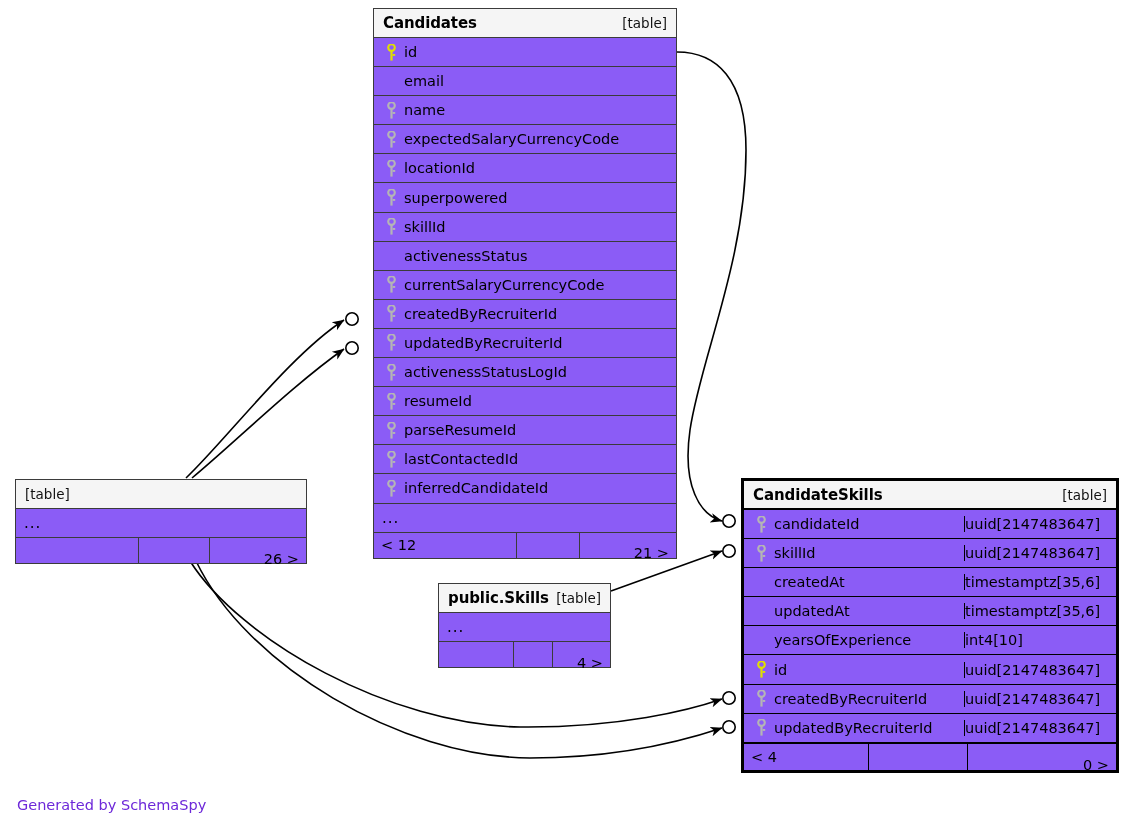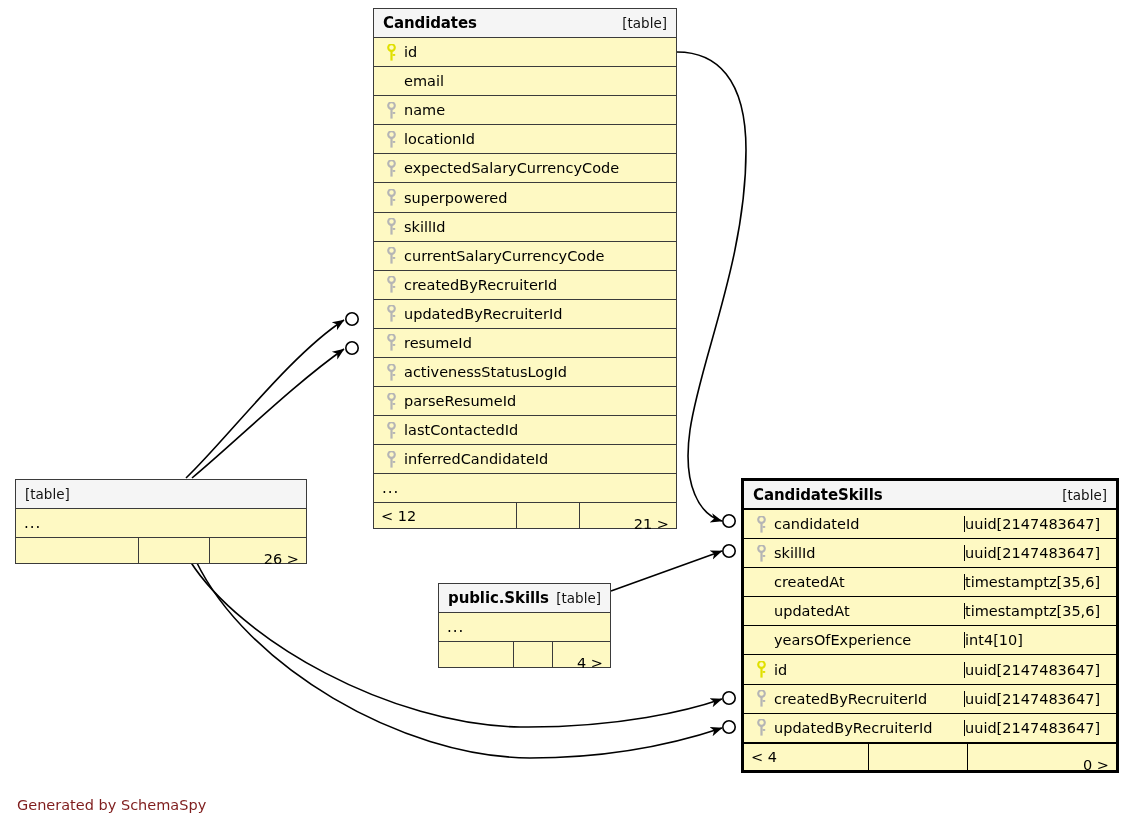--- a/index.html
+++ b/index.html
@@ -24,21 +24,21 @@
   svg.edges {
     position: absolute;
     left: 0; top: 0;
     width: 1135px;
     height: 824px;
     pointer-events: none;
     z-index: 1;
   }
   .table-box {
     position: absolute;
-    background: #fef9c3;
+    background: #8b5cf6;
     border: 1px solid #3b3b3b;
     box-sizing: border-box;
     z-index: 2;
   }
   .table-box.focal {
     border: 3px solid #000000;
   }
   .tbl-header {
     background: #f5f5f5;
     border-bottom: 1px solid #3b3b3b;
@@ -131,21 +131,21 @@
     display: flex; align-items: center; justify-content: flex-end;
     padding-right: 7px;
     box-sizing: border-box;
     margin-top: 16px;
   }
   .gen-note {
     position: absolute;
     left: 17px;
     top: 797px;
     font-size: 14.5px;
-    color: #7f1d1d;
+    color: #6d28d9;
     white-space: nowrap;
     z-index: 2;
   }
 </style>
 </head>
 <body>
 
 <div id="canvas">
 
   <svg class="edges" viewBox="0 0 1135 824">
@@ -224,61 +224,67 @@
     </div>
     <div class="row">
       <span class="col-name">
         <span class="keyslot">
           <svg class="key-svg" width="9" height="17" viewBox="0 0 9 17">
               <circle cx="4.5" cy="3.6" r="3.3" fill="none" stroke="#b5b5b5" stroke-width="2.1"></circle>
               <rect x="3.4" y="6" width="2.2" height="10.6" fill="#b5b5b5"></rect>
               <rect x="5.6" y="10" width="2.6" height="1.9" fill="#b5b5b5"></rect>
             </svg>
         </span>
+        <span>expectedSalaryCurrencyCode</span>
+      </span>
+    </div>
+    <div class="row">
+      <span class="col-name">
+        <span class="keyslot">
+          <svg class="key-svg" width="9" height="17" viewBox="0 0 9 17">
+              <circle cx="4.5" cy="3.6" r="3.3" fill="none" stroke="#b5b5b5" stroke-width="2.1"></circle>
+              <rect x="3.4" y="6" width="2.2" height="10.6" fill="#b5b5b5"></rect>
+              <rect x="5.6" y="10" width="2.6" height="1.9" fill="#b5b5b5"></rect>
+            </svg>
+        </span>
         <span>locationId</span>
       </span>
     </div>
     <div class="row">
       <span class="col-name">
         <span class="keyslot">
           <svg class="key-svg" width="9" height="17" viewBox="0 0 9 17">
               <circle cx="4.5" cy="3.6" r="3.3" fill="none" stroke="#b5b5b5" stroke-width="2.1"></circle>
               <rect x="3.4" y="6" width="2.2" height="10.6" fill="#b5b5b5"></rect>
               <rect x="5.6" y="10" width="2.6" height="1.9" fill="#b5b5b5"></rect>
             </svg>
         </span>
-        <span>expectedSalaryCurrencyCode</span>
-      </span>
-    </div>
-    <div class="row">
-      <span class="col-name">
-        <span class="keyslot">
-          <svg class="key-svg" width="9" height="17" viewBox="0 0 9 17">
-              <circle cx="4.5" cy="3.6" r="3.3" fill="none" stroke="#b5b5b5" stroke-width="2.1"></circle>
-              <rect x="3.4" y="6" width="2.2" height="10.6" fill="#b5b5b5"></rect>
-              <rect x="5.6" y="10" width="2.6" height="1.9" fill="#b5b5b5"></rect>
-            </svg>
-        </span>
         <span>superpowered</span>
       </span>
     </div>
     <div class="row">
       <span class="col-name">
         <span class="keyslot">
           <svg class="key-svg" width="9" height="17" viewBox="0 0 9 17">
               <circle cx="4.5" cy="3.6" r="3.3" fill="none" stroke="#b5b5b5" stroke-width="2.1"></circle>
               <rect x="3.4" y="6" width="2.2" height="10.6" fill="#b5b5b5"></rect>
               <rect x="5.6" y="10" width="2.6" height="1.9" fill="#b5b5b5"></rect>
             </svg>
         </span>
         <span>skillId</span>
       </span>
     </div>
     <div class="row">
       <span class="col-name">
+        <span class="keyslot"></span>
+        <span>activenessStatus</span>
+      </span>
+    </div>
+    <div class="row">
+      <span class="col-name">
         <span class="keyslot">
           <svg class="key-svg" width="9" height="17" viewBox="0 0 9 17">
               <circle cx="4.5" cy="3.6" r="3.3" fill="none" stroke="#b5b5b5" stroke-width="2.1"></circle>
               <rect x="3.4" y="6" width="2.2" height="10.6" fill="#b5b5b5"></rect>
               <rect x="5.6" y="10" width="2.6" height="1.9" fill="#b5b5b5"></rect>
             </svg>
         </span>
         <span>currentSalaryCurrencyCode</span>
       </span>
     </div>
@@ -308,33 +314,33 @@
     </div>
     <div class="row">
       <span class="col-name">
         <span class="keyslot">
           <svg class="key-svg" width="9" height="17" viewBox="0 0 9 17">
               <circle cx="4.5" cy="3.6" r="3.3" fill="none" stroke="#b5b5b5" stroke-width="2.1"></circle>
               <rect x="3.4" y="6" width="2.2" height="10.6" fill="#b5b5b5"></rect>
               <rect x="5.6" y="10" width="2.6" height="1.9" fill="#b5b5b5"></rect>
             </svg>
         </span>
+        <span>activenessStatusLogId</span>
+      </span>
+    </div>
+    <div class="row">
+      <span class="col-name">
+        <span class="keyslot">
+          <svg class="key-svg" width="9" height="17" viewBox="0 0 9 17">
+              <circle cx="4.5" cy="3.6" r="3.3" fill="none" stroke="#b5b5b5" stroke-width="2.1"></circle>
+              <rect x="3.4" y="6" width="2.2" height="10.6" fill="#b5b5b5"></rect>
+              <rect x="5.6" y="10" width="2.6" height="1.9" fill="#b5b5b5"></rect>
+            </svg>
+        </span>
         <span>resumeId</span>
-      </span>
-    </div>
-    <div class="row">
-      <span class="col-name">
-        <span class="keyslot">
-          <svg class="key-svg" width="9" height="17" viewBox="0 0 9 17">
-              <circle cx="4.5" cy="3.6" r="3.3" fill="none" stroke="#b5b5b5" stroke-width="2.1"></circle>
-              <rect x="3.4" y="6" width="2.2" height="10.6" fill="#b5b5b5"></rect>
-              <rect x="5.6" y="10" width="2.6" height="1.9" fill="#b5b5b5"></rect>
-            </svg>
-        </span>
-        <span>activenessStatusLogId</span>
       </span>
     </div>
     <div class="row">
       <span class="col-name">
         <span class="keyslot">
           <svg class="key-svg" width="9" height="17" viewBox="0 0 9 17">
               <circle cx="4.5" cy="3.6" r="3.3" fill="none" stroke="#b5b5b5" stroke-width="2.1"></circle>
               <rect x="3.4" y="6" width="2.2" height="10.6" fill="#b5b5b5"></rect>
               <rect x="5.6" y="10" width="2.6" height="1.9" fill="#b5b5b5"></rect>
             </svg>

